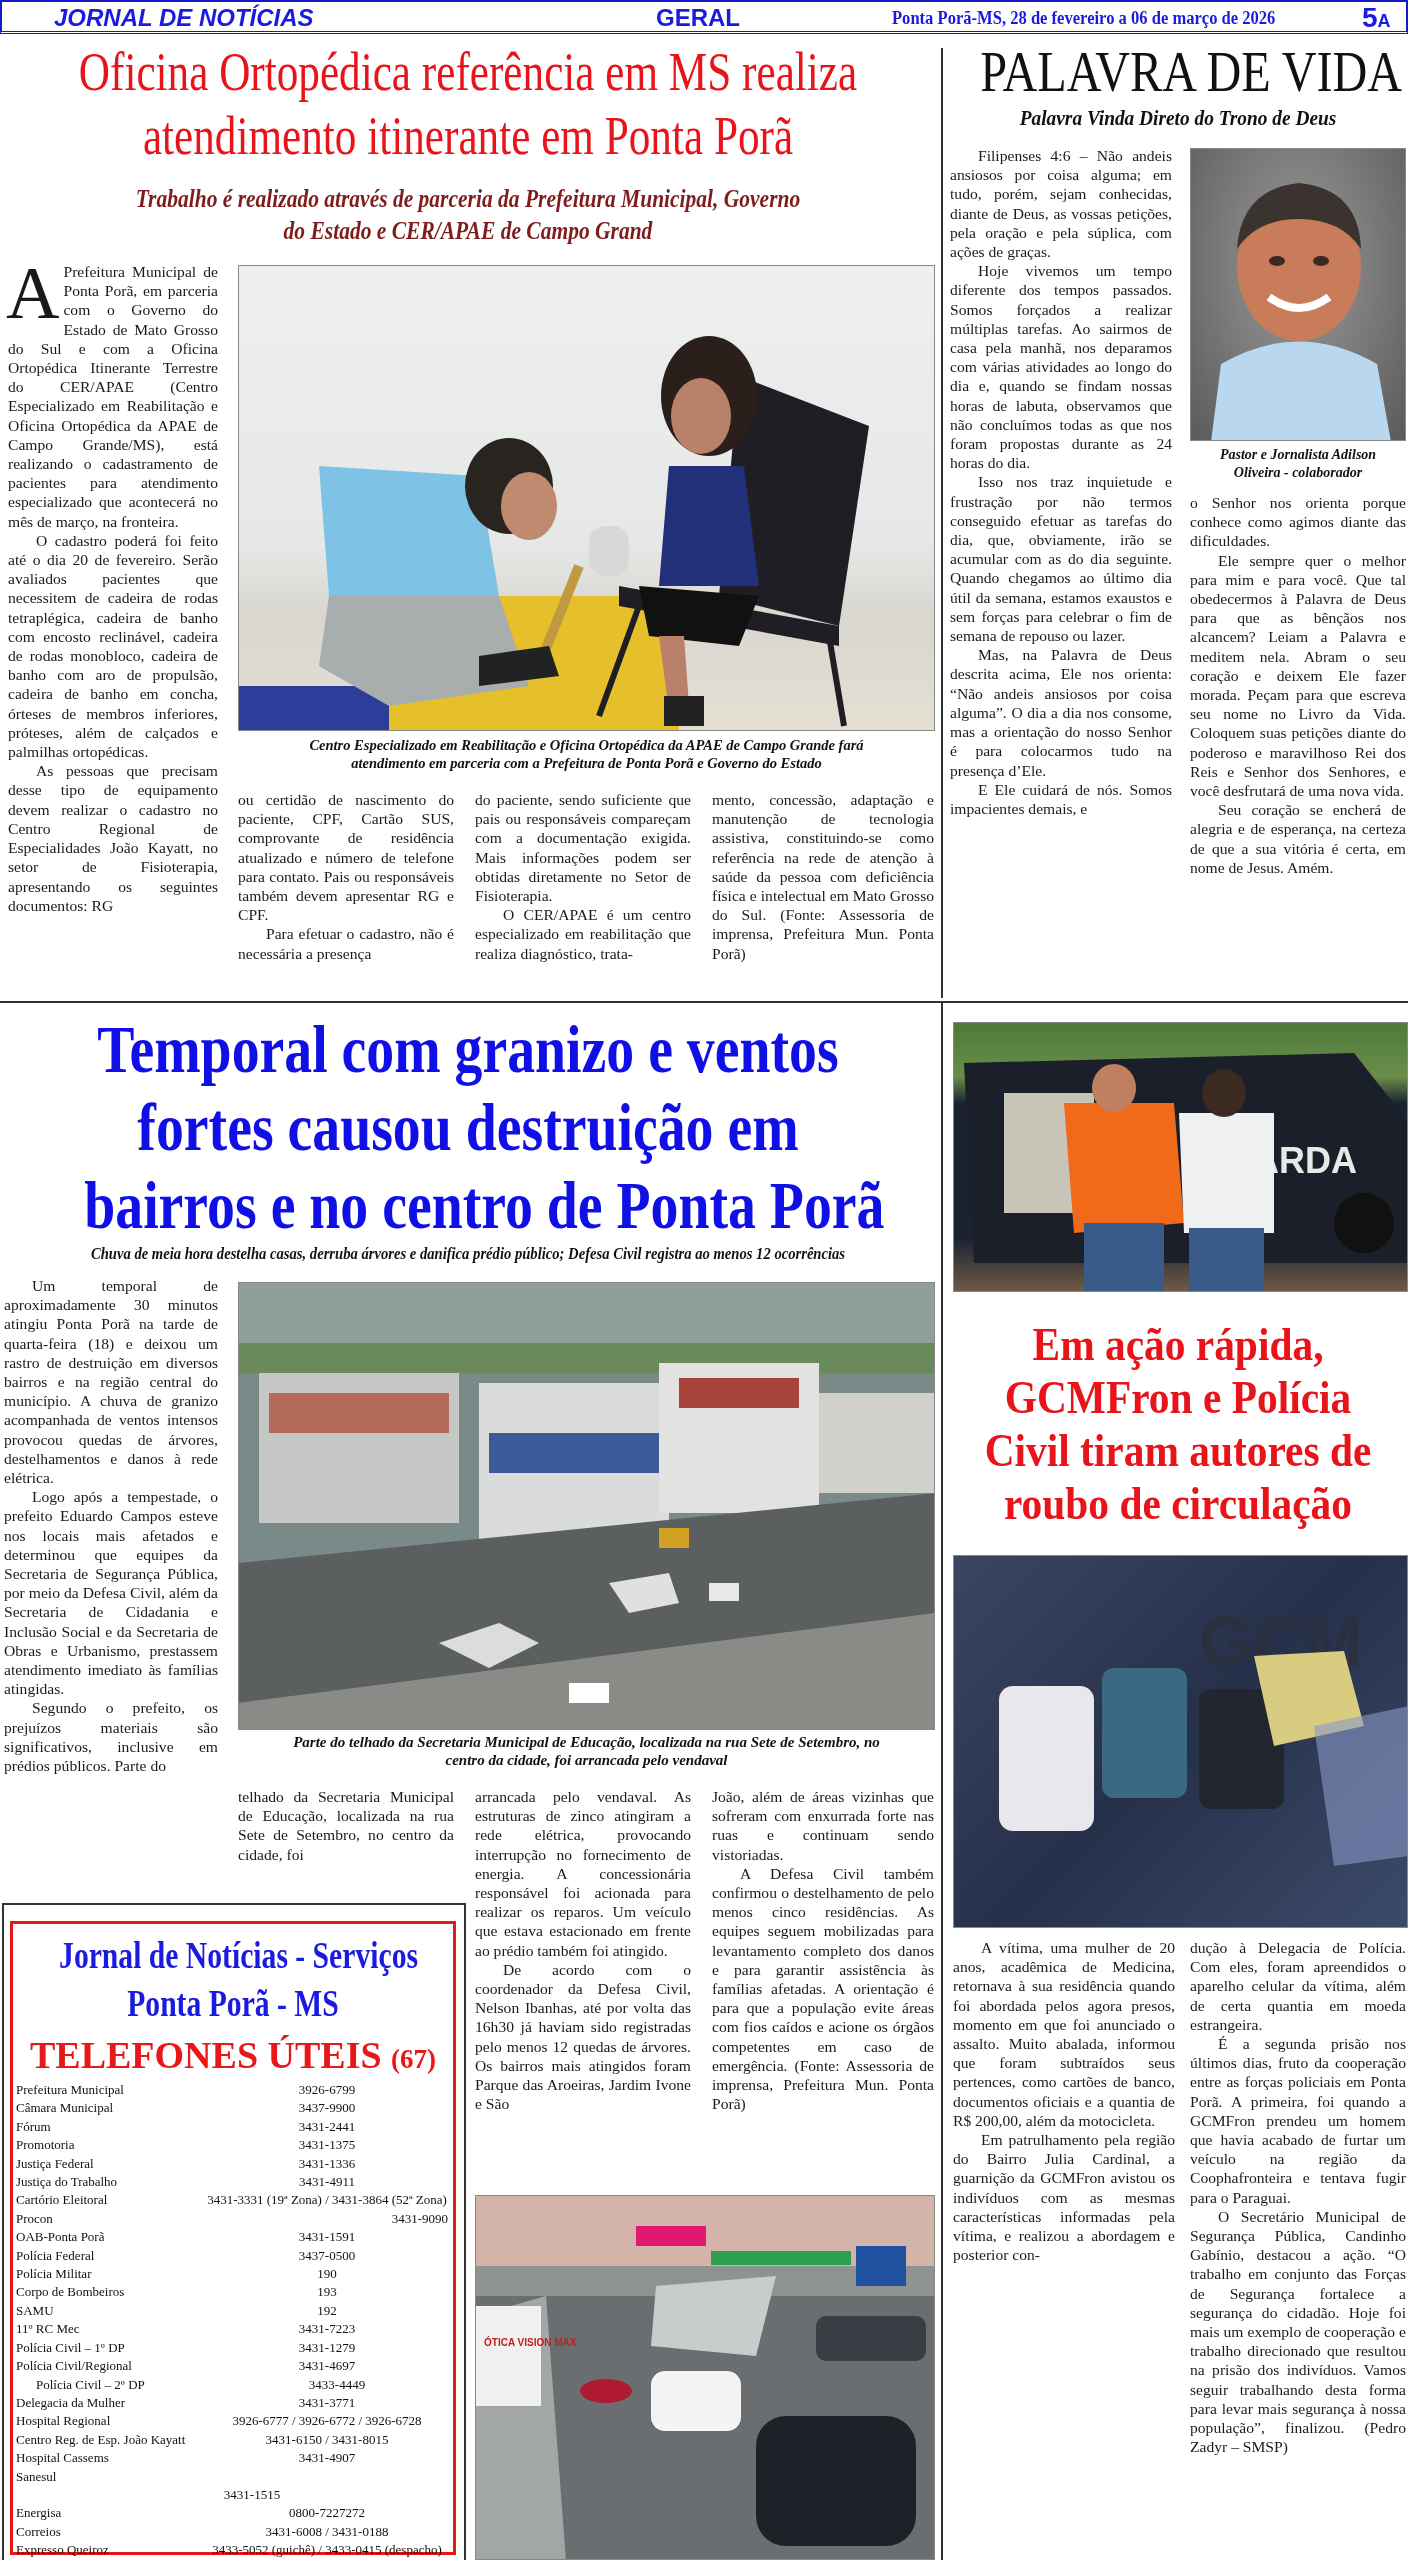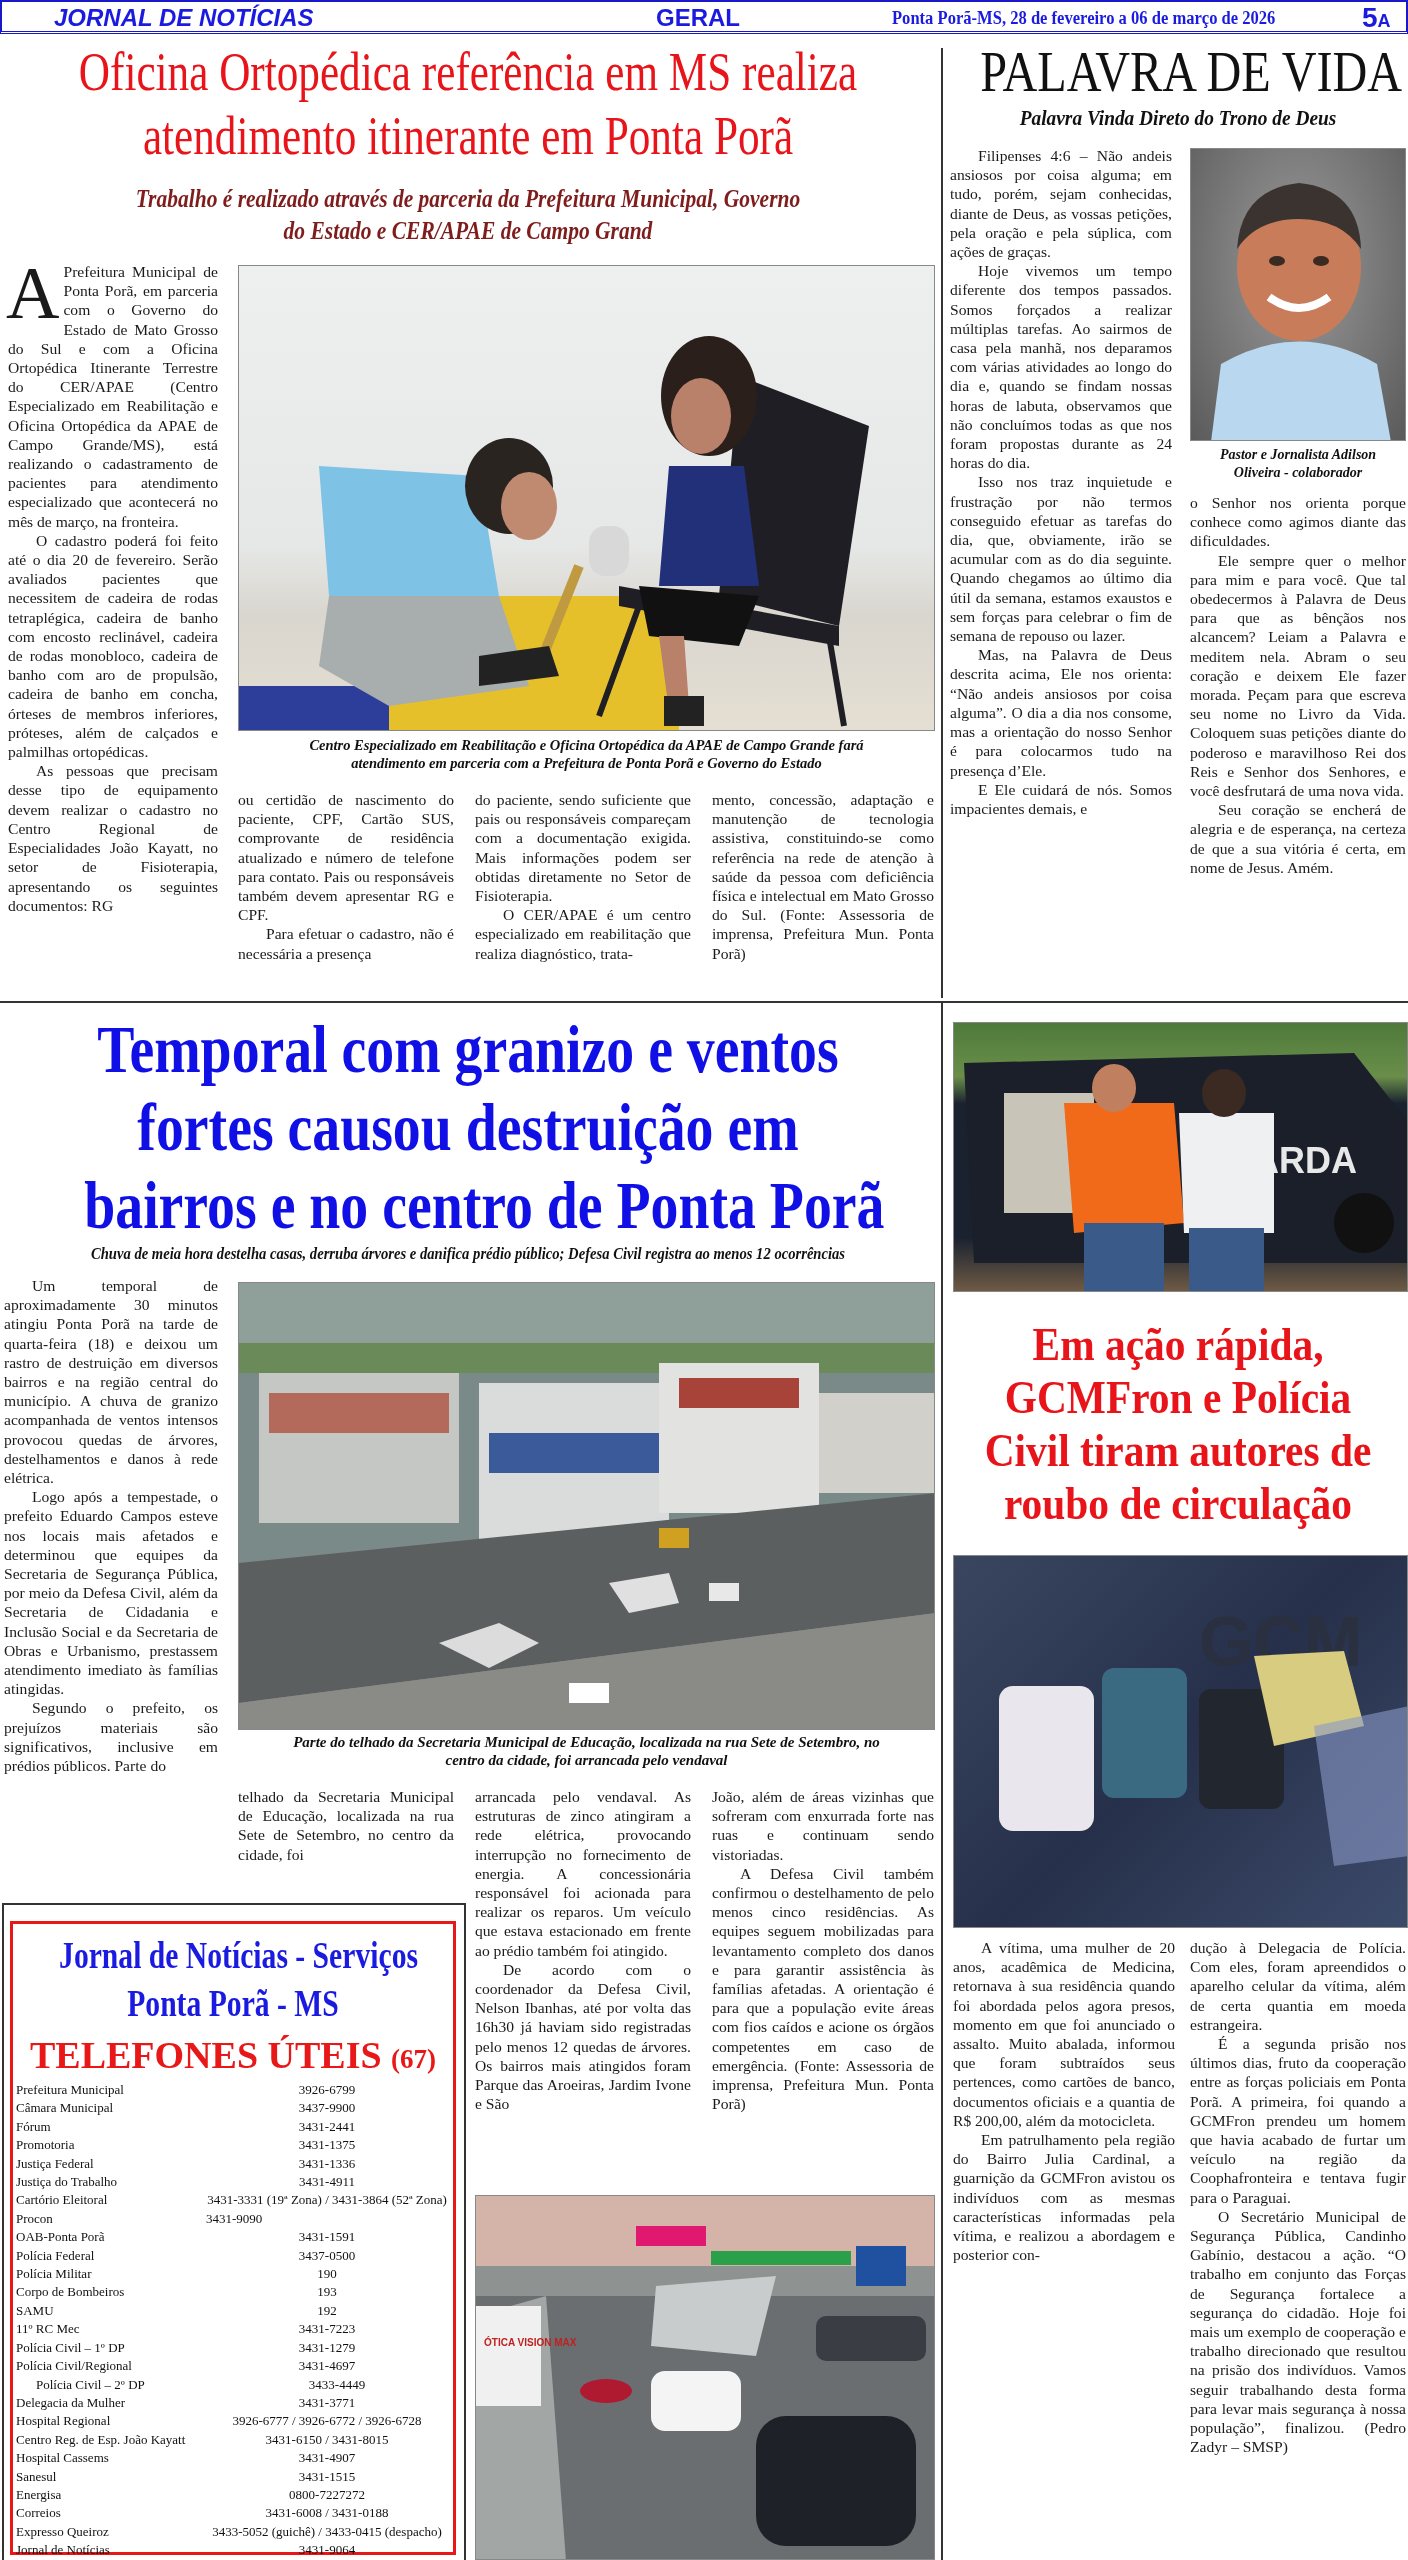--- a/index.html
+++ b/index.html
@@ -235,21 +235,21 @@
       <div style="display: flex; white-space: nowrap;">
         <span style="width: 150px; flex: 0 0 auto;">Justiça do Trabalho</span>
         <span style="flex: 1 1 0%; text-align: center; padding-left: 40px;">3431-4911</span>
       </div>
       <div style="display: flex; white-space: nowrap;">
         <span style="width: 150px; flex: 0 0 auto;">Cartório Eleitoral</span>
         <span style="flex: 1 1 0%; text-align: center; padding-left: 40px;">3431-3331 (19ª Zona) / 3431-3864 (52ª Zona)</span>
       </div>
       <div style="display: flex; white-space: nowrap;">
         <span style="width: 150px; flex: 0 0 auto;">Procon</span>
-        <span style="flex: 1 1 0%; text-align: left; padding-left: 40px;">3431-9090</span>
+        <span style="flex: 1 1 0%; text-align: right; padding-left: 40px;">3431-9090</span>
       </div>
       <div style="display: flex; white-space: nowrap;">
         <span style="width: 150px; flex: 0 0 auto;">OAB-Ponta Porã</span>
         <span style="flex: 1 1 0%; text-align: center; padding-left: 40px;">3431-1591</span>
       </div>
       <div style="display: flex; white-space: nowrap;">
         <span style="width: 150px; flex: 0 0 auto;">Polícia Federal</span>
         <span style="flex: 1 1 0%; text-align: center; padding-left: 40px;">3437-0500</span>
       </div>
       <div style="display: flex; white-space: nowrap;">
@@ -289,21 +289,21 @@
         <span style="flex: 1 1 0%; text-align: center; padding-left: 40px;">3926-6777 / 3926-6772 / 3926-6728</span>
       </div>
       <div style="display: flex; white-space: nowrap;">
         <span style="width: 150px; flex: 0 0 auto;">Centro Reg. de Esp. João Kayatt</span>
         <span style="flex: 1 1 0%; text-align: center; padding-left: 40px;">3431-6150 / 3431-8015</span>
       </div>
       <div style="display: flex; white-space: nowrap; align-items: flex-end;">
         <span style="width: 150px; flex: 0 0 auto;">Hospital Cassems</span>
         <span style="flex: 1 1 0%; text-align: center; padding-left: 40px;">3431-4907</span>
       </div>
-      <div style="display: flex; white-space: nowrap;">
+      <div style="display: flex; white-space: nowrap; flex-direction: column;">
         <span style="width: 150px; flex: 0 0 auto;">Sanesul</span>
         <span style="flex: 1 1 0%; text-align: center; padding-left: 40px;">3431-1515</span>
       </div>
       <div style="display: flex; white-space: nowrap;">
         <span style="width: 150px; flex: 0 0 auto;">Energisa</span>
         <span style="flex: 1 1 0%; text-align: center; padding-left: 40px;">0800-7227272</span>
       </div>
       <div style="display: flex; white-space: nowrap;">
         <span style="width: 150px; flex: 0 0 auto;">Correios</span>
         <span style="flex: 1 1 0%; text-align: center; padding-left: 40px;">3431-6008 / 3431-0188</span>

